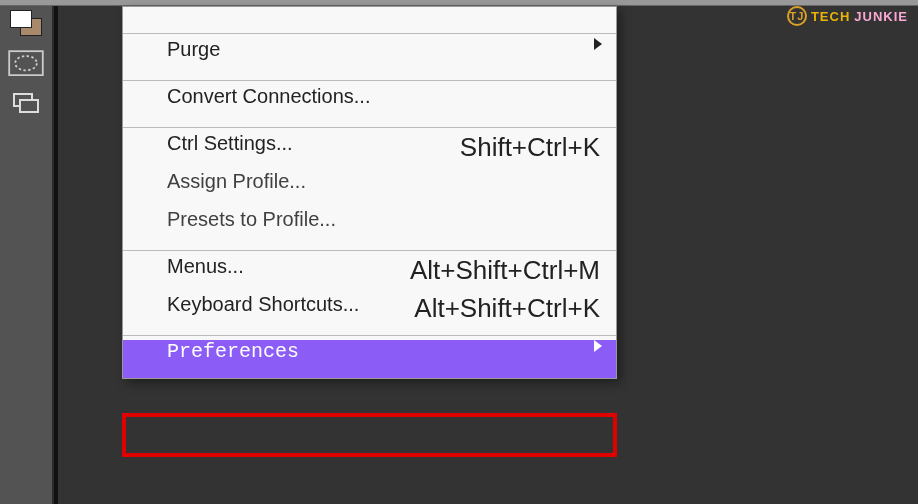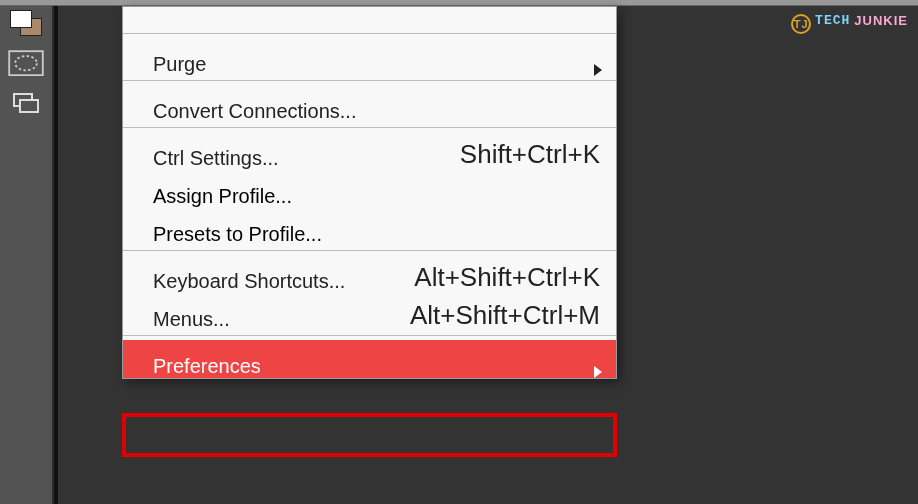--- a/index.html
+++ b/index.html
@@ -74,34 +74,35 @@
       position: absolute;
       left: 122px;
       top: 6px;
       width: 495px;
       background: #f8f8f8;
       border: 1px solid #999;
       box-shadow: 4px 4px 10px rgba(0,0,0,0.4);
     }
     .menu-row {
       display: flex;
-      align-items: flex-end;
+      align-items: flex-start;
       height: 38px;
-      padding: 0 16px 0 30px;
+      padding: 0 16px 0 44px;
       font-size: 20px;
       color: #222;
       position: relative;
     }
     .menu-row.narrow {
       height: 22px;
     }
-    .menu-row.disabled { color: #000000; }
+    .menu-row.disabled { color: #404040; }
     .menu-row.selected {
-      background: #ef4444;
+      background: #8b5cf6;
       color: #fff;
+      font-family: Liberation Mono, monospace;
     }
     .menu-label { flex: 1; }
     .menu-shortcut { color: #222; font-size: 26px; }
     .menu-arrow {
       position: absolute;
       right: 14px;
       width: 0; height: 0;
       border-top: 6px solid transparent;
       border-bottom: 6px solid transparent;
       border-left: 8px solid #222;
@@ -135,23 +136,22 @@
     }
     .watermark-badge {
       width: 20px; height: 20px;
       border-radius: 50%;
       border: 2px solid #d9a128;
       display: flex;
       align-items: center;
       justify-content: center;
       color: #d9a128;
       font-size: 11px;
-      margin-top: 8px;
-    }
-    .watermark-text-a { color: #7dd3fc; font-family: Liberation Mono, monospace; }
+    }
+    .watermark-text-a { color: #eab308; }
     .watermark-text-b { color: #f9a8d4; }
   </style>
 </head>
 <body>
 
 <div class="top-border"></div>
 
 <div class="left-toolbar">
   <div class="tool-icon">
     <div class="swatch-icon">
@@ -192,26 +192,26 @@
     <span class="menu-shortcut">Shift+Ctrl+K</span>
   </div>
   <div class="menu-row disabled">
     <span class="menu-label">Assign Profile...</span>
   </div>
   <div class="menu-row disabled">
     <span class="menu-label">Presets to Profile...</span>
   </div>
   <div class="menu-separator"></div>
   <div class="menu-row">
+    <span class="menu-label">Menus...</span>
+    <span class="menu-shortcut">Alt+Shift+Ctrl+M</span>
+  </div>
+  <div class="menu-row">
     <span class="menu-label">Keyboard Shortcuts...</span>
     <span class="menu-shortcut">Alt+Shift+Ctrl+K</span>
-  </div>
-  <div class="menu-row">
-    <span class="menu-label">Menus...</span>
-    <span class="menu-shortcut">Alt+Shift+Ctrl+M</span>
   </div>
   <div class="menu-separator"></div>
   <div class="menu-row selected">
     <span class="menu-label">Preferences</span>
     <span class="menu-arrow"></span>
   </div>
 </div>
 
 <div class="highlight-box"></div>
 

